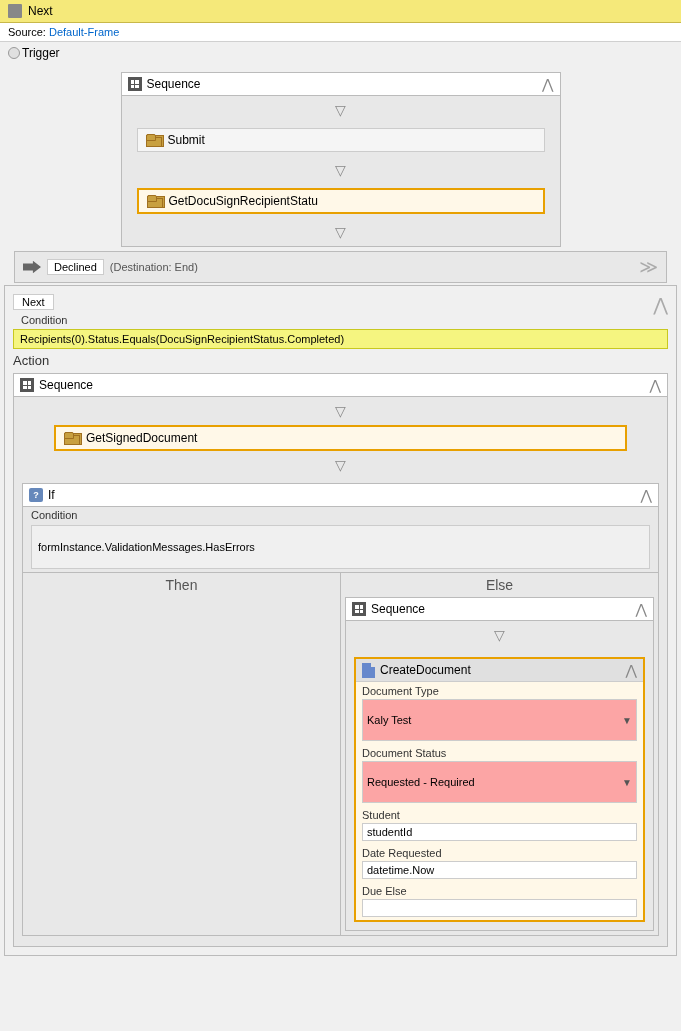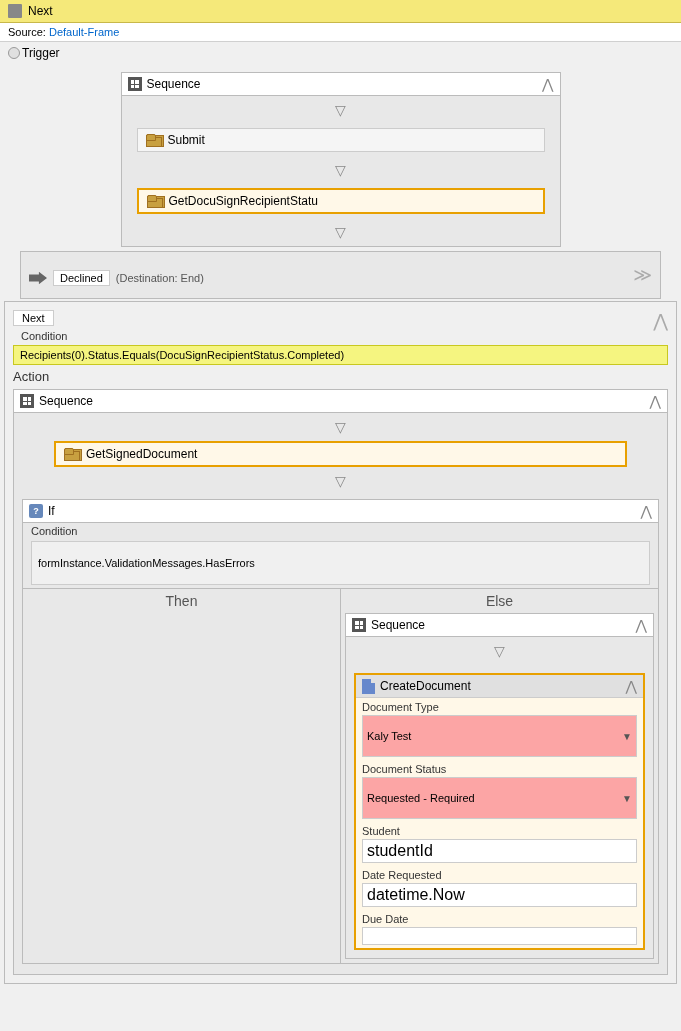--- a/index.html
+++ b/index.html
@@ -232,21 +232,21 @@
     .field-label {
       font-size: 11px;
       color: #333;
       padding: 3px 6px 1px;
     }
     .field-input {
       margin: 1px 6px 3px;
       background: #fff;
       border: 1px solid #ccc;
       padding: 2px 4px;
-      font-size: 16px;
+      font-size: 11px;
       width: calc(100% - 12px);
     }
     .field-dropdown {
       display: flex;
       align-items: center;
       margin: 1px 6px 3px;
       background: #fca5a5;
       border: 1px solid #ccc;
       padding: 14px 4px;
       font-size: 11px;
@@ -318,21 +318,21 @@
           <div style="position:absolute;bottom:0;left:0;width:16px;height:10px;background:#c8a040;border:1px solid #a07020;"></div>
           <div style="position:absolute;top:0;left:0;width:8px;height:5px;background:#c8a040;border:1px solid #a07020;border-radius:2px 2px 0 0;"></div>
         </div>
         <span>GetDocuSignRecipientStatu</span>
       </div>
 
       <div class="arrow-down">▽</div>
     </div>
   </div>
 
-  <div style="position:relative; margin: 2px 16px; background:#e8e8e8; border:1px solid #bbb; display:flex; align-items:flex-end; justify-content:space-between; padding:12px 8px;">
+  <div style="position:relative; margin: 2px 10px; background:#e8e8e8; border:1px solid #bbb; display:flex; align-items:center; justify-content:space-between; padding:4px 8px;">
     <div style="display:flex; align-items:center; gap:6px;">
       <span style="display:inline-block;width:18px;height:14px;background:#666;clip-path:polygon(0 25%, 55% 25%, 55% 5%, 100% 50%, 55% 95%, 55% 75%, 0 75%);"></span>
       <span style="background:#fff;border:1px solid #ccc;padding:1px 6px;font-size:11px;">Declined</span>
       <span style="font-size:11px;color:#555;">(Destination: End)</span>
     </div>
     <span class="double-chevron" style="font-size:18px;color:#aaa;">≫</span>
   </div>
 
   <div class="section-panel">
 
@@ -436,21 +436,21 @@
                 <div class="field-label">Student</div>
                 <div class="field-input">
                   <span>studentId</span>
                 </div>
 
                 <div class="field-label">Date Requested</div>
                 <div class="field-input">
                   <span>datetime.Now</span>
                 </div>
 
-                <div class="field-label">Due Date</div>
+                <div class="field-label">Due Else</div>
                 <div class="field-input" style="min-height:18px;">
                   <span></span>
                 </div>
               </div>
             </div>
           </div>
         </div>
       </div>
 
       <div style="height:6px;"></div>

